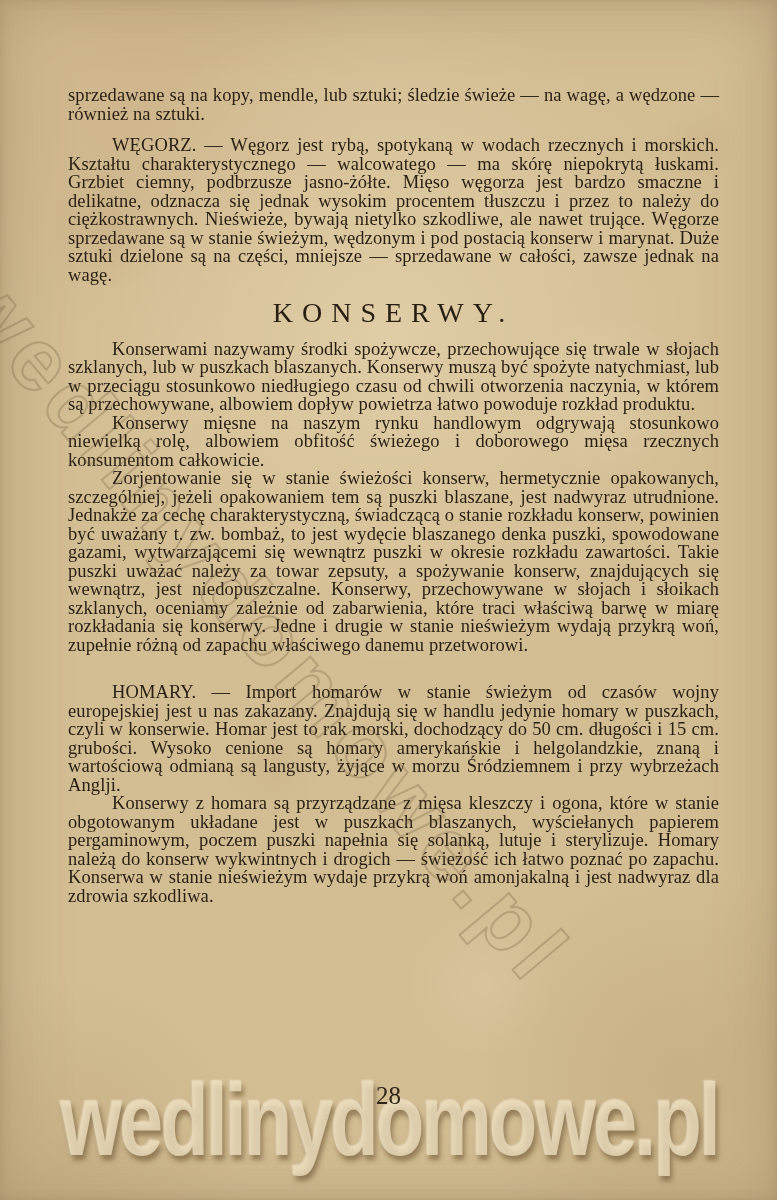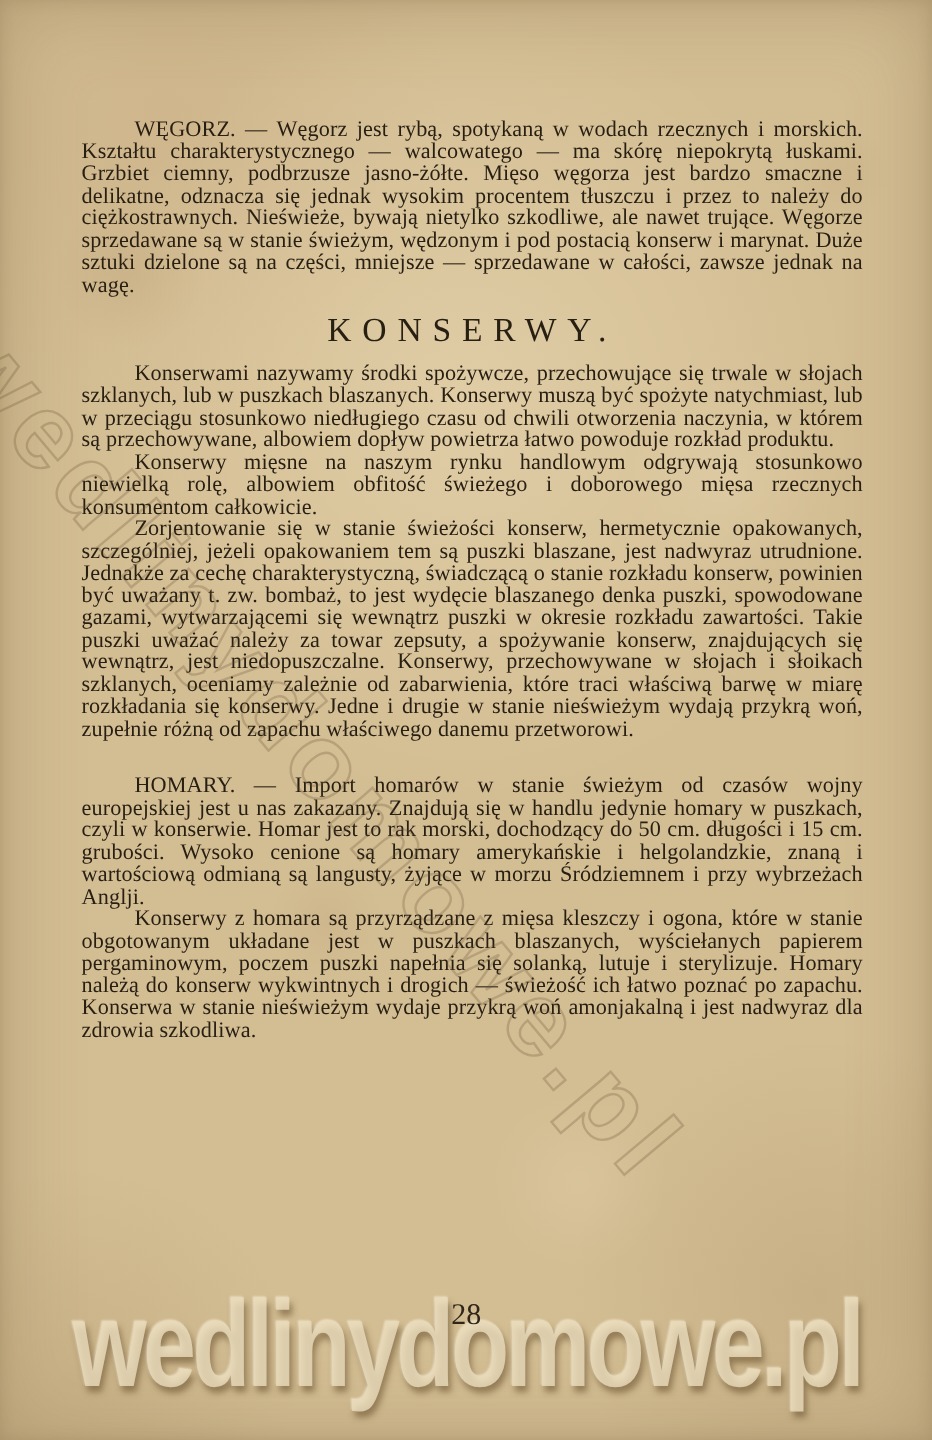--- a/index.html
+++ b/index.html
@@ -110,20 +110,21 @@
       -1px -1px 2px rgba(255,249,231,0.55);
     pointer-events: none;
   }
 </style>
 </head>
 <body>
 
 <div class="page">
 
   <div class="text-block">
+    <p>sprzedawane są na kopy, mendle, lub sztuki; śledzie świeże — na wagę, a wędzone — również na sztuki.</p>
 
     <p class="indent gap-sm">WĘGORZ. — Węgorz jest rybą, spotykaną w wodach rzecznych i morskich. Kształtu charakterystycznego — walcowatego — ma skórę niepokrytą łuskami. Grzbiet ciemny, podbrzusze jasno-żółte. Mięso węgorza jest bardzo smaczne i delikatne, odznacza się jednak wysokim procentem tłuszczu i przez to należy do ciężkostrawnych. Nieświeże, bywają nietylko szkodliwe, ale nawet trujące. Węgorze sprzedawane są w stanie świeżym, wędzonym i pod postacią konserw i marynat. Duże sztuki dzielone są na części, mniejsze — sprzedawane w całości, zawsze jednak na wagę.</p>
 
     <h2 class="section-heading">KONSERWY.</h2>
 
     <p class="indent">Konserwami nazywamy środki spożywcze, przechowujące się trwale w słojach szklanych, lub w puszkach blaszanych. Konserwy muszą być spożyte natychmiast, lub w przeciągu stosunkowo niedługiego czasu od chwili otworzenia naczynia, w którem są przechowywane, albowiem dopływ powietrza łatwo powoduje rozkład produktu.</p>
 
     <p class="indent">Konserwy mięsne na naszym rynku handlowym odgrywają stosunkowo niewielką rolę, albowiem obfitość świeżego i doborowego mięsa rzecznych konsumentom całkowicie.</p>
 
 

